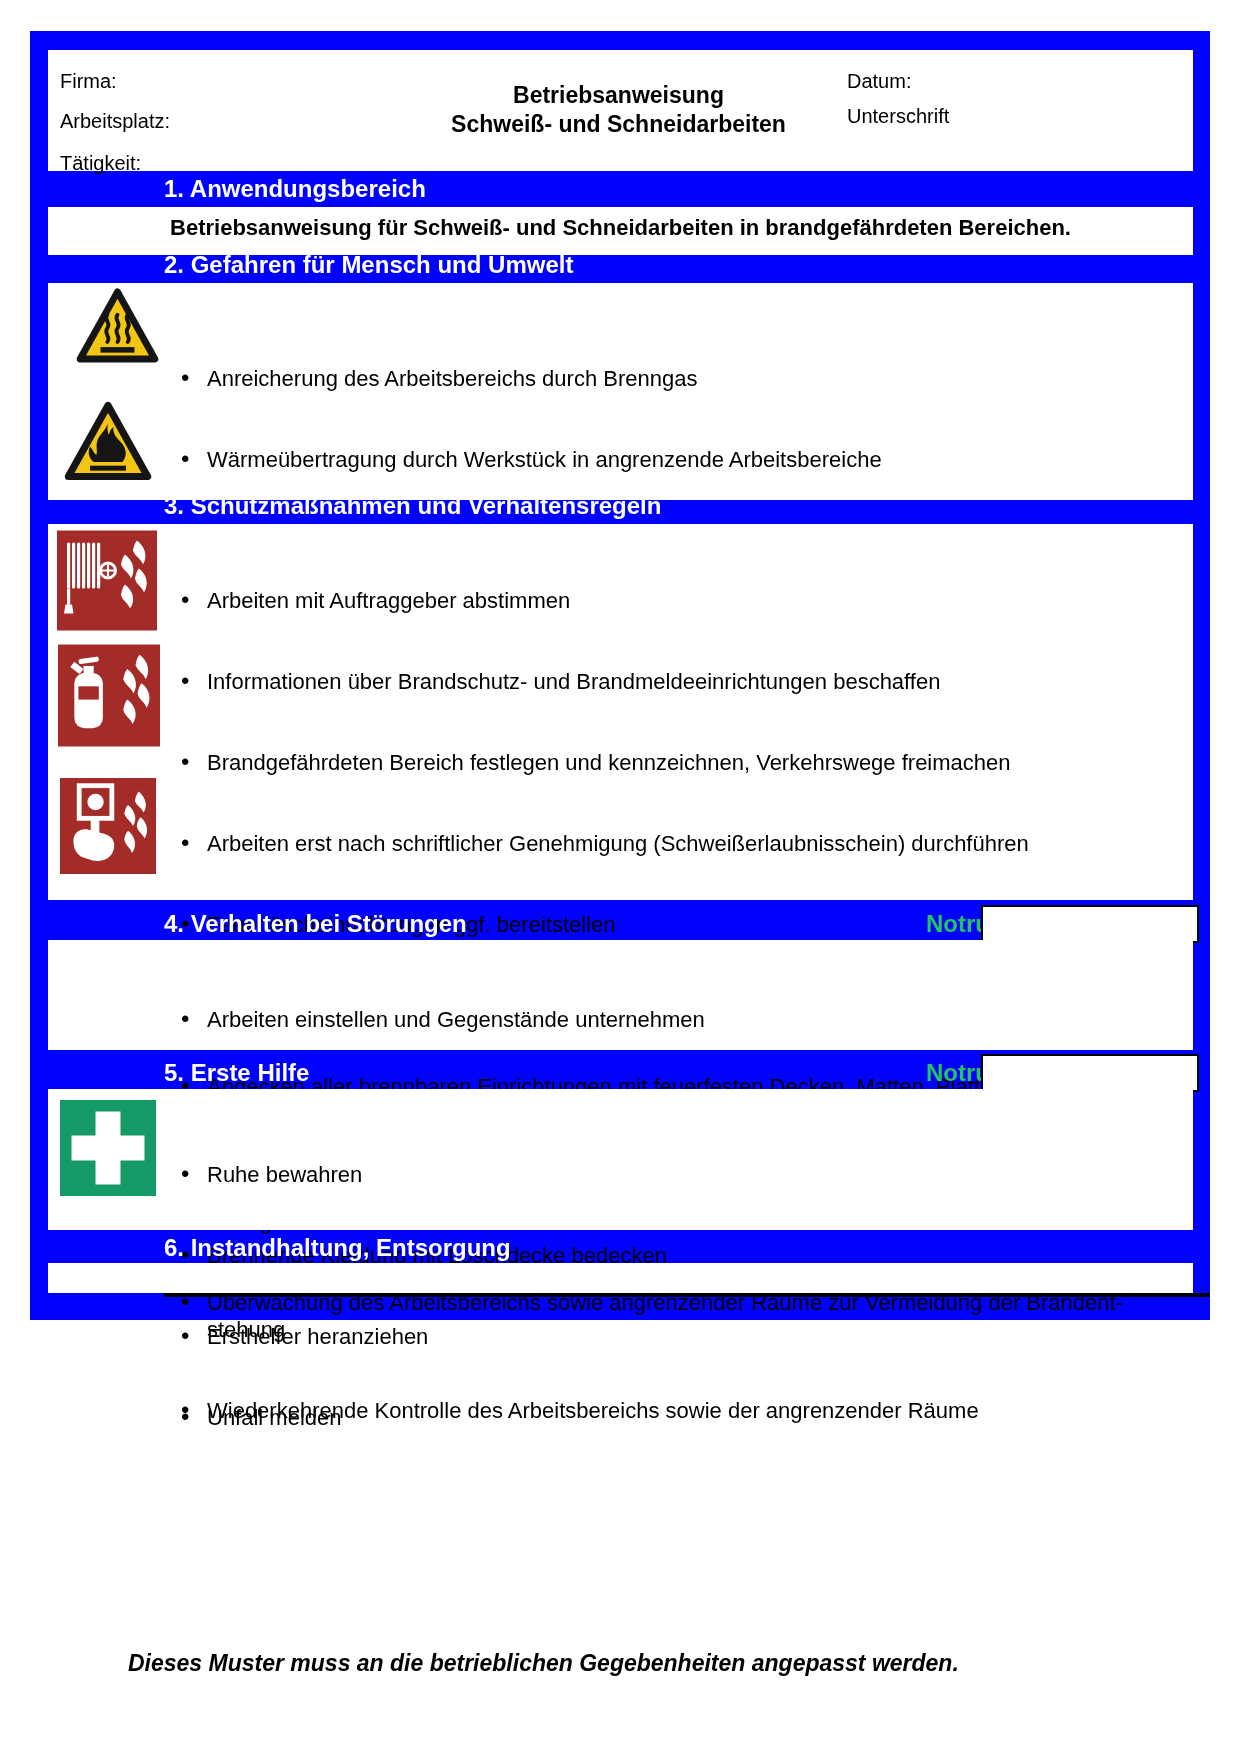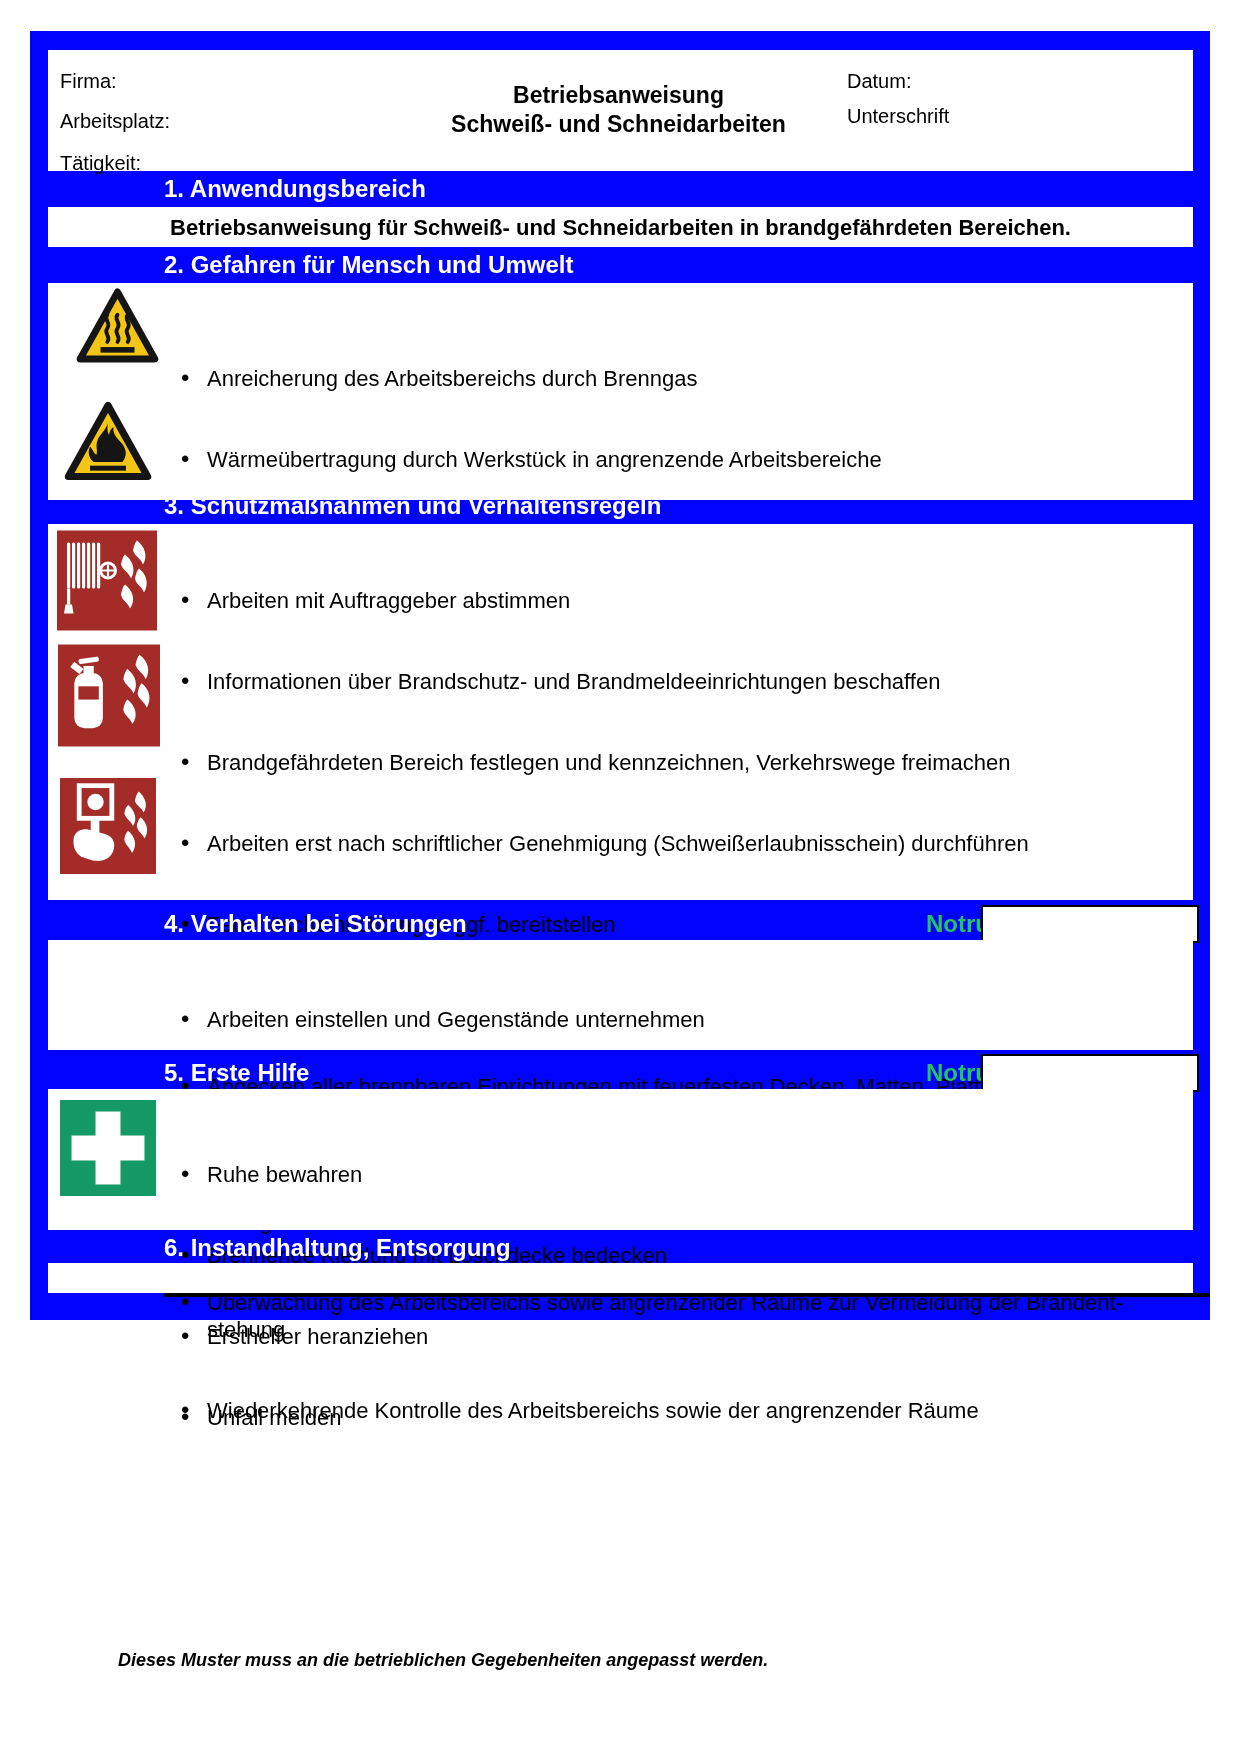--- a/index.html
+++ b/index.html
@@ -15,21 +15,21 @@
   
   .hdr-label{position:absolute;font-size:20px;}
   .hdr-title{position:absolute;left:0;right:4px;text-align:center;font-weight:bold;font-size:23px;line-height:29px;}
   
   .bullets{position:absolute;left:159px;font-size:22px;line-height:27px;white-space:pre;}
   .li{position:relative;}
   .li::before{content:"\2022";position:absolute;left:-26px;top:-1px;font-size:24px;}
   .icon{position:absolute;}
   .centerline{font-weight:bold;font-size:22px;text-align:center;padding-top:8px;white-space:pre;}
   .blackline{position:absolute;left:134px;top:1262px;width:1046px;height:4px;background:#000;}
-  .footer-note{position:absolute;left:118px;top:1650px;font-size:18px;font-weight:bold;font-style:italic;white-space:pre;}
+  .footer-note{position:absolute;left:128px;top:1650px;font-size:23px;font-weight:bold;font-style:italic;white-space:pre;}
 </style>
 </head>
 <body>
 
 <div class="page">
   <div class="frame">
 
     <div class="wbox" style="top:19px;height:121px;">
       <div class="hdr-label" style="left:12px;top:20px;">Firma:</div>
       <div class="hdr-label" style="left:12px;top:60px;">Arbeitsplatz:</div>
@@ -38,21 +38,21 @@
         <div>Betriebsanweisung</div>
         <div>Schweiß- und Schneidarbeiten</div>
       </div>
       <div class="hdr-label" style="left:799px;top:20px;">Datum:</div>
       <div class="hdr-label" style="left:799px;top:55px;">Unterschrift</div>
     </div>
 
     <div class="bar" style="top:140px;height:36px;">
       <span class="bar-title">1. Anwendungsbereich</span>
     </div>
-    <div class="wbox" style="top:176px;height:40px;">
+    <div class="wbox" style="top:176px;height:48px;">
       <div class="centerline">Betriebsanweisung für Schweiß- und Schneidarbeiten in brandgefährdeten Bereichen.</div>
     </div>
 
     <div class="bar" style="top:216px;height:36px;">
       <span class="bar-title">2. Gefahren für Mensch und Umwelt</span>
     </div>
     <div class="wbox" style="top:252px;height:217px;">
       <span class="icon" style="left:27px;top:2px;width:85px;height:80px;">
         <svg width="85" height="80" viewBox="0 0 100 92">
           <path d="M50 7 L94 86 L6 86 Z" fill="#f3c515" stroke="#151515" stroke-width="8" stroke-linejoin="round"></path>

